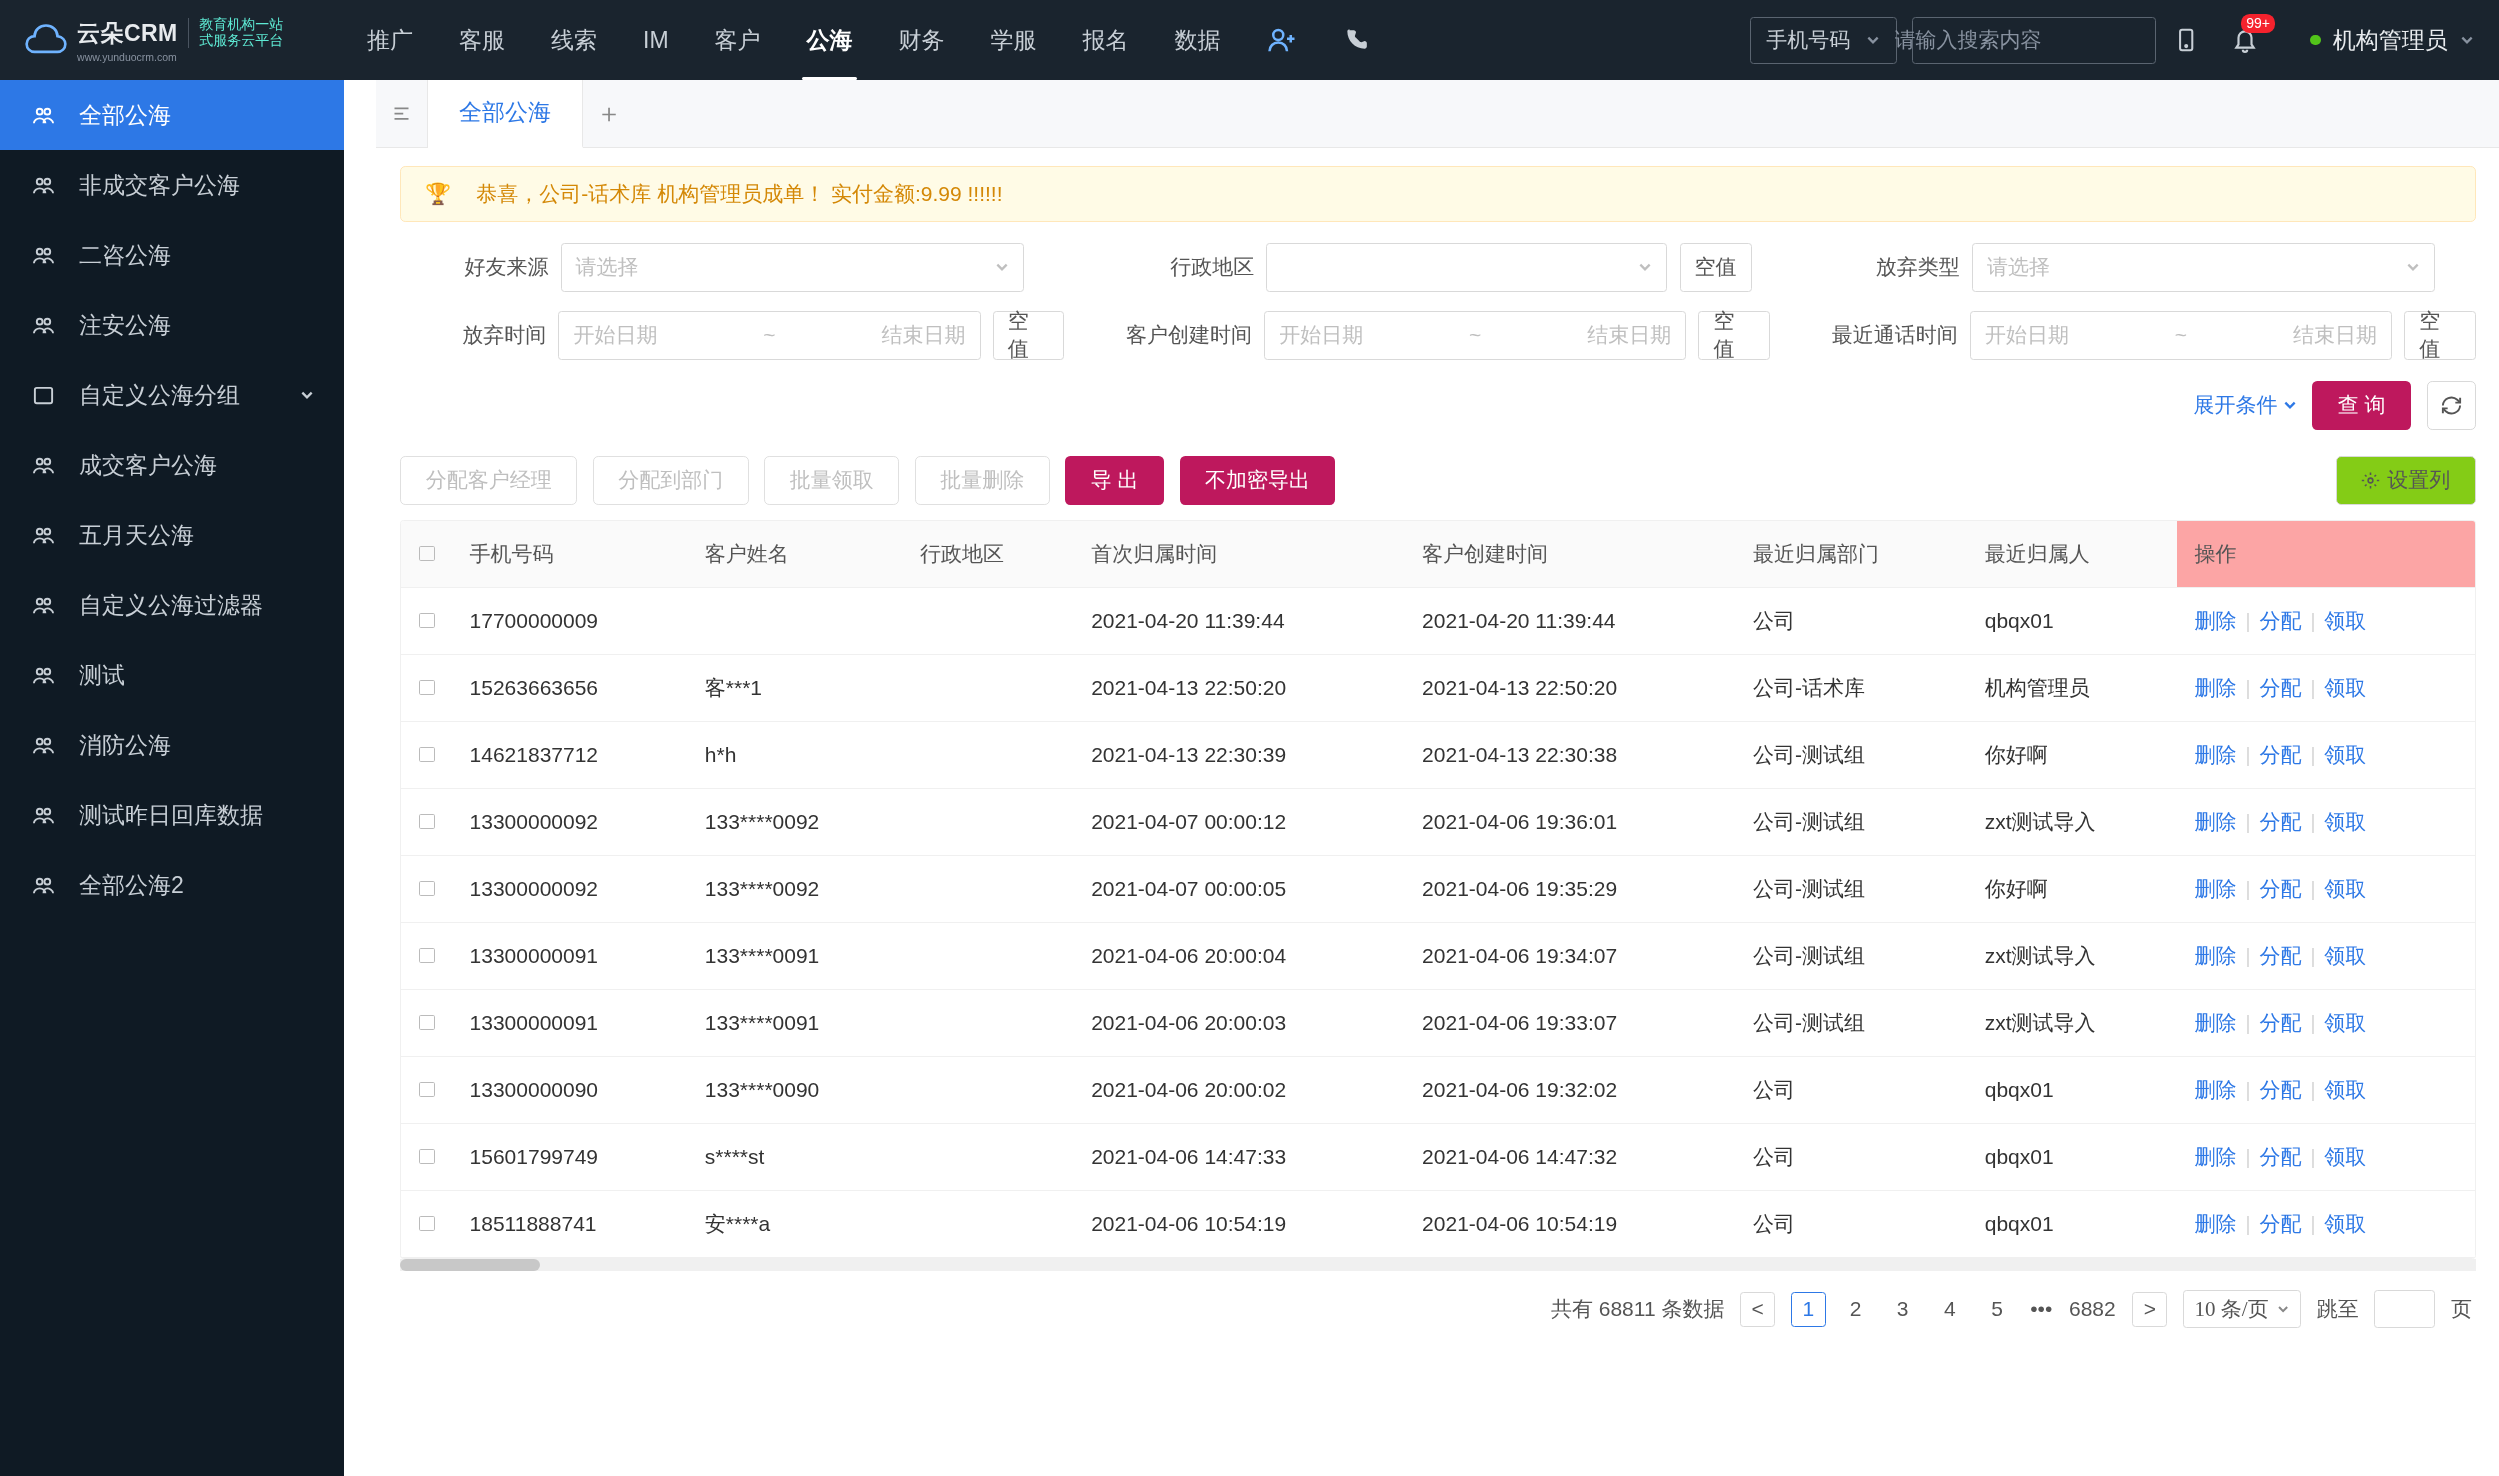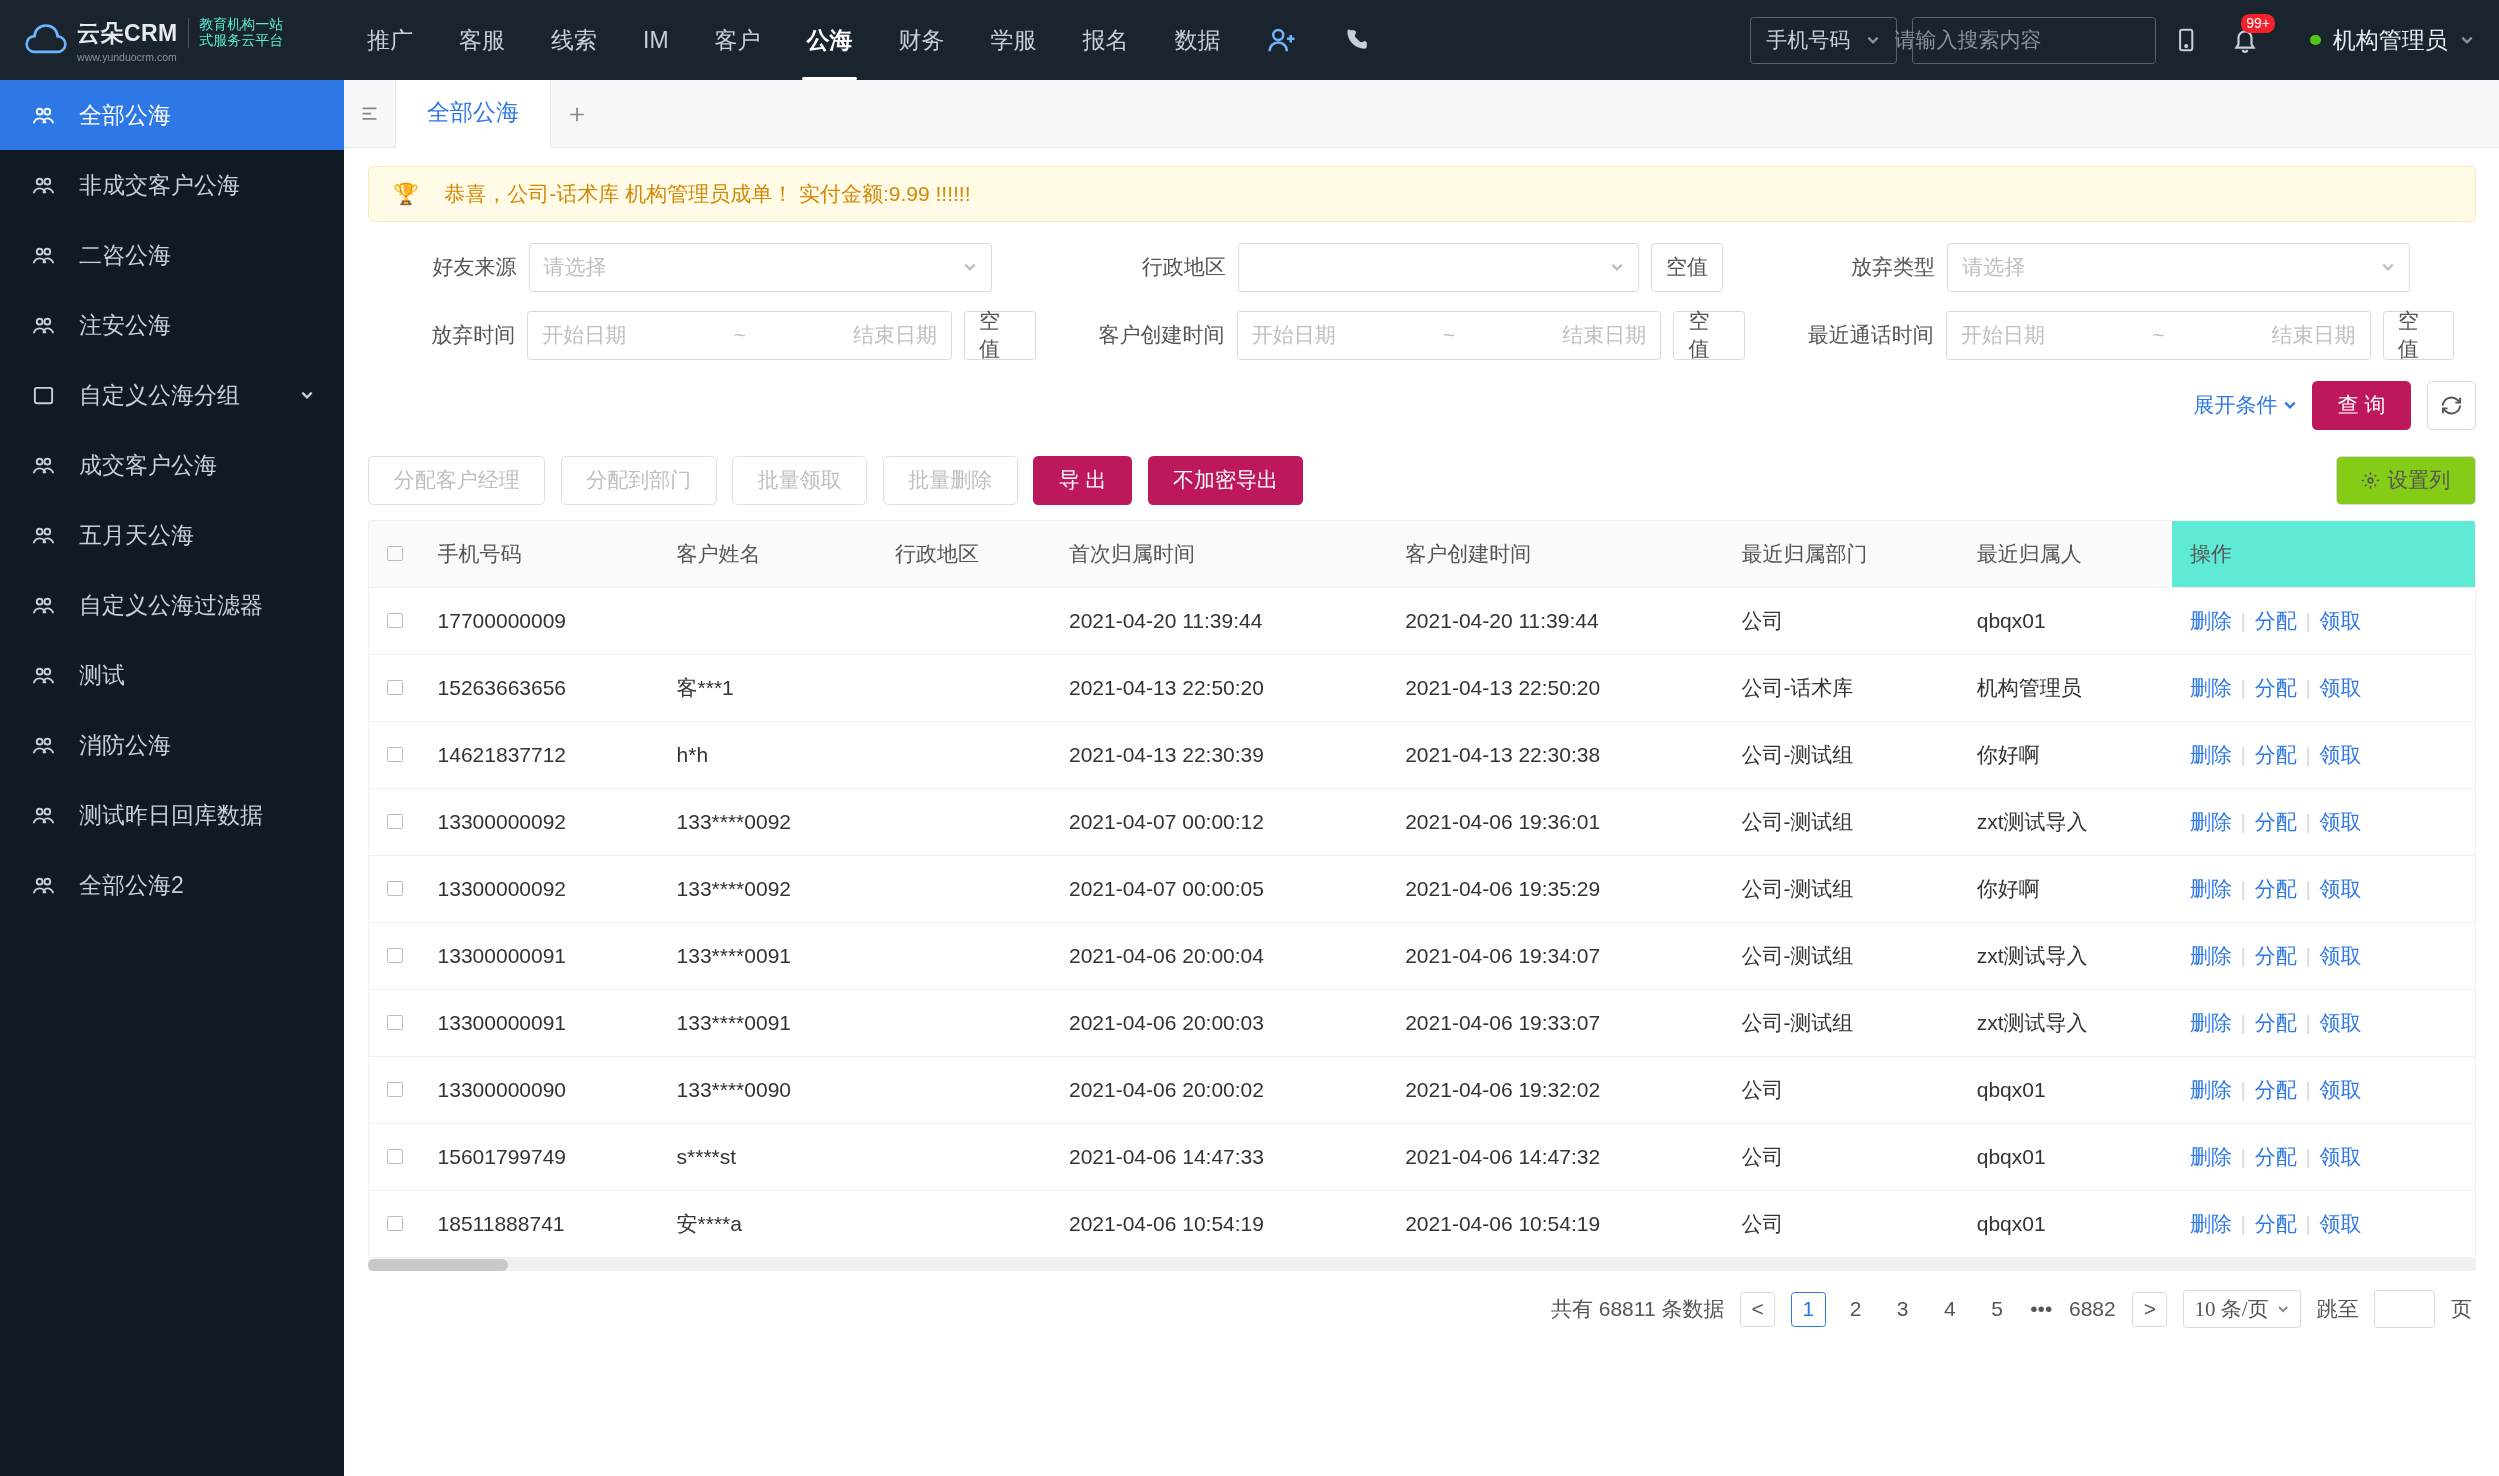--- a/index.html
+++ b/index.html
@@ -24,21 +24,21 @@
 .search-type { border:0.9px solid #5a6470; border-radius:3.5px; height:47px; display:flex; align-items:center; padding:0 15.7px; color:#c8cfd6; gap:15.7px; font-size:21px;}
 .search-box { border:0.9px solid #5a6470; border-radius:3.5px; height:47px; display:flex; align-items:center; padding:0 12.2px; color:#8892a0; width:244px; font-size:21px; gap:8.7px;justify-content:center;}
 .search-box input { background:transparent; border:none; outline:none; color:#fff; flex:1; font-size:21px; }
 .search-box input::placeholder{color:#8892a0;}
 .top-icon-btn { width:42px; height:42px; display:flex; align-items:center; justify-content:center; color:#c8cfd6; margin:0 8.7px; position:relative;}
 .badge { position:absolute; top:-5.2px; right:-8.7px; background:#f5222d; color:#fff; border-radius:8.7px; font-size:14px; padding:0 5.2px; line-height:19px; min-width:19px; text-align:center;}
 .user-block { display:flex; align-items:center; gap:12.2px; margin-left:35px; color:#e8ebee; font-size:23px;}
 .green-dot{width:10.5px;height:10.5px;border-radius:50%;background:#52c41a;display:inline-block;}
 
 
-.body { flex:1; display:flex; min-height:0;}
+.body { flex:1; display:flex; min-height:0;gap:32px;}
 .sidebar { width:344px; background:#0f1a24; color:#c8cfd6; padding-top:0; overflow-y:auto;}
 .sidebar-item { display:flex; align-items:center; height:70px; padding:0 30px; gap:23px; cursor:pointer; font-size:23px; }
 .sidebar-item.active{ background:#2d78e6; color:#fff;}
 .sidebar-item .si-icon{width:26px;display:flex;justify-content:center;}
 .sidebar-item .chev{margin-left:auto;}
 
 .main { flex:1; display:flex; flex-direction:column; background:#fff; min-width:0;}
 .tabbar { height:68px; display:flex; align-items:stretch; border-bottom:0.9px solid #e8e8e8; background:#f7f8fa;}
 .tabbar-toggle{width:52px;display:flex;align-items:center;justify-content:center;color:#888;border-right:0.9px solid #e8e8e8;}
 .tab { padding:0 31px; display:flex; align-items:center; font-size:23px; color:#2d78e6; border-right:0.9px solid #e8e8e8; background:#fff; border-bottom:2.6px solid #fff; margin-bottom:-0.9px;}
@@ -69,21 +69,21 @@
 
 .table-wrap{margin-top:15.7px; border:0.9px solid #f0f0f0; border-radius:3.5px; overflow:hidden;}
 table{width:100%; border-collapse:collapse; font-size:21px;}
 thead th{background:#fafafa; text-align:left; padding:19px 17.5px; font-weight:500; color:#555; border-bottom:0.9px solid #f0f0f0;}
 tbody td{padding:19px 17.5px; border-bottom:0.9px solid #f0f0f0; color:#333; white-space:nowrap;}
 .cb{width:15.7px;height:15.7px;border:0.9px solid #bbb;border-radius:1.7px;display:inline-block;}
 .ops-cell{color:#2d78e6;}
 .ops-cell span{cursor:pointer;}
 .ops-sep{color:#d9d9d9;margin:0 8.7px;}
 .col-ops{position:sticky;right:0;background:#fff;box-shadow:-3.5px 0 5.2px rgba(0,0,0,0.04);}
-thead .col-ops{background:#5eead4;}
+thead .col-ops{background:#fca5a5;}
 
 .hscroll{height:12.2px;background:#f0f0f0;position:relative;margin-top:0;}
 .hscroll-thumb{position:absolute;left:0;top:0;height:12.2px;width:140px;background:#c8c8c8;border-radius:6.1px;}
 
 .pager{display:flex;align-items:center;justify-content:flex-end;gap:15.7px;padding:19px 3.5px 0;font-size:21px;color:#555;}
 .pg-btn{min-width:35px;height:35px;border:0.9px solid transparent;border-radius:3.5px;display:flex;align-items:center;justify-content:center;color:#555;}
 .pg-btn.boxed{border-color:#d9d9d9;}
 .pg-btn.active{border-color:#2d78e6;color:#2d78e6;}
 .pg-select{border:0.9px solid #d9d9d9;border-radius:3.5px;height:38px;display:flex;align-items:center;padding:0 10.5px;gap:8.7px;font-family:Liberation Serif, serif;}
 .pg-input{border:0.9px solid #d9d9d9;border-radius:3.5px;height:38px;width:61px;}

